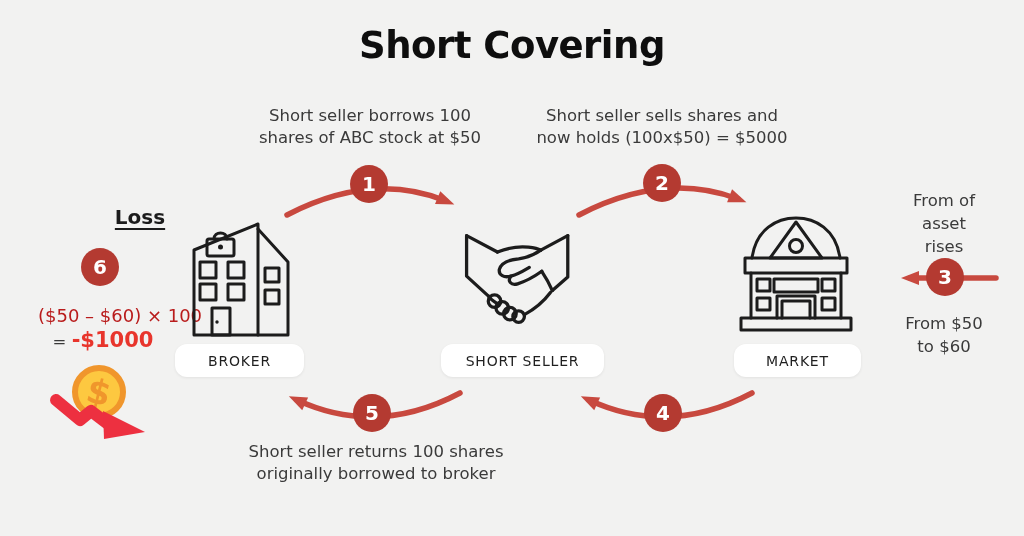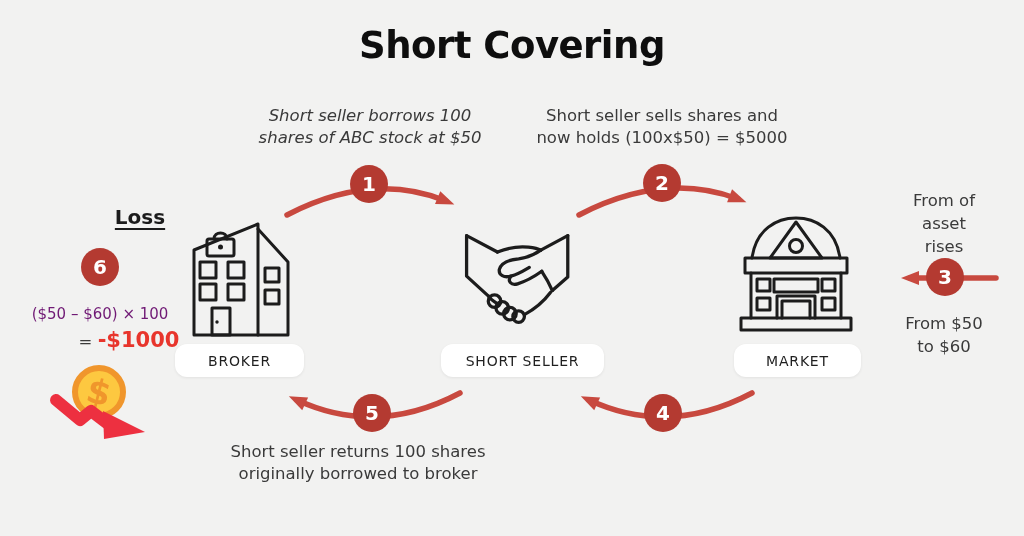--- a/index.html
+++ b/index.html
@@ -30,54 +30,54 @@
     box-shadow:0 1px 3px rgba(0,0,0,0.07);
   }
   .abs { position:absolute; }
   .loss-label {
     position:absolute; transform:translateX(-50%); font-size:20px;
     font-weight:700; color:#1c1c1c; text-decoration:underline;
     text-underline-offset:4px; text-decoration-thickness:2px;margin-left:40px;
   }
   .formula {
     position:absolute; transform:translateX(-50%); white-space:nowrap;
-    font-size:15px; color:#701a75;
+    font-size:18px; color:#b91c1c;margin-left:20px;
   }
   .result {
     position:absolute; transform:translateX(-50%); white-space:nowrap;
-    font-size:16.5px; color:#3a3a3a;margin-left:26px;
+    font-size:16.5px; color:#3a3a3a;
   }
   .result .amount { color:#e8352c; font-weight:700; font-size:21px; }
 </style>
 </head>
 <body>
 
 <div class="canvas">
 
   <div class="title">Short Covering</div>
 
-  <div class="caption" style="left:370px; top:105px;font-style:italic;">
+  <div class="caption" style="left:370px; top:105px;">
     <div>Short seller borrows 100</div>
     <div>shares of ABC stock at $50</div>
   </div>
   <div class="caption" style="left:662px; top:105px;">
     <div>Short seller sells shares and</div>
     <div>now holds (100x$50) = $5000</div>
   </div>
 
   <div class="caption" style="left:944px; top:189px; line-height:23px;">
     <div>From of</div>
     <div>asset rises</div>
   </div>
   <div class="caption" style="left:944px; top:312px; line-height:23px;">
     <div>From $50</div>
     <div>to $60</div>
   </div>
 
-  <div class="caption" style="left:358px; top:441px;">
+  <div class="caption" style="left:376px; top:441px;">
     <div>Short seller returns 100 shares</div>
     <div>originally borrowed to broker</div>
   </div>
 
   <div class="loss-label" style="left:100px; top:205px;">Loss</div>
   <div class="formula" style="left:100px; top:305px;">($50 – $60) × 100</div>
   <div class="result" style="left:103px; top:328px;">
     <span>=</span>
     <span class="amount">-$1000</span>
   </div>

